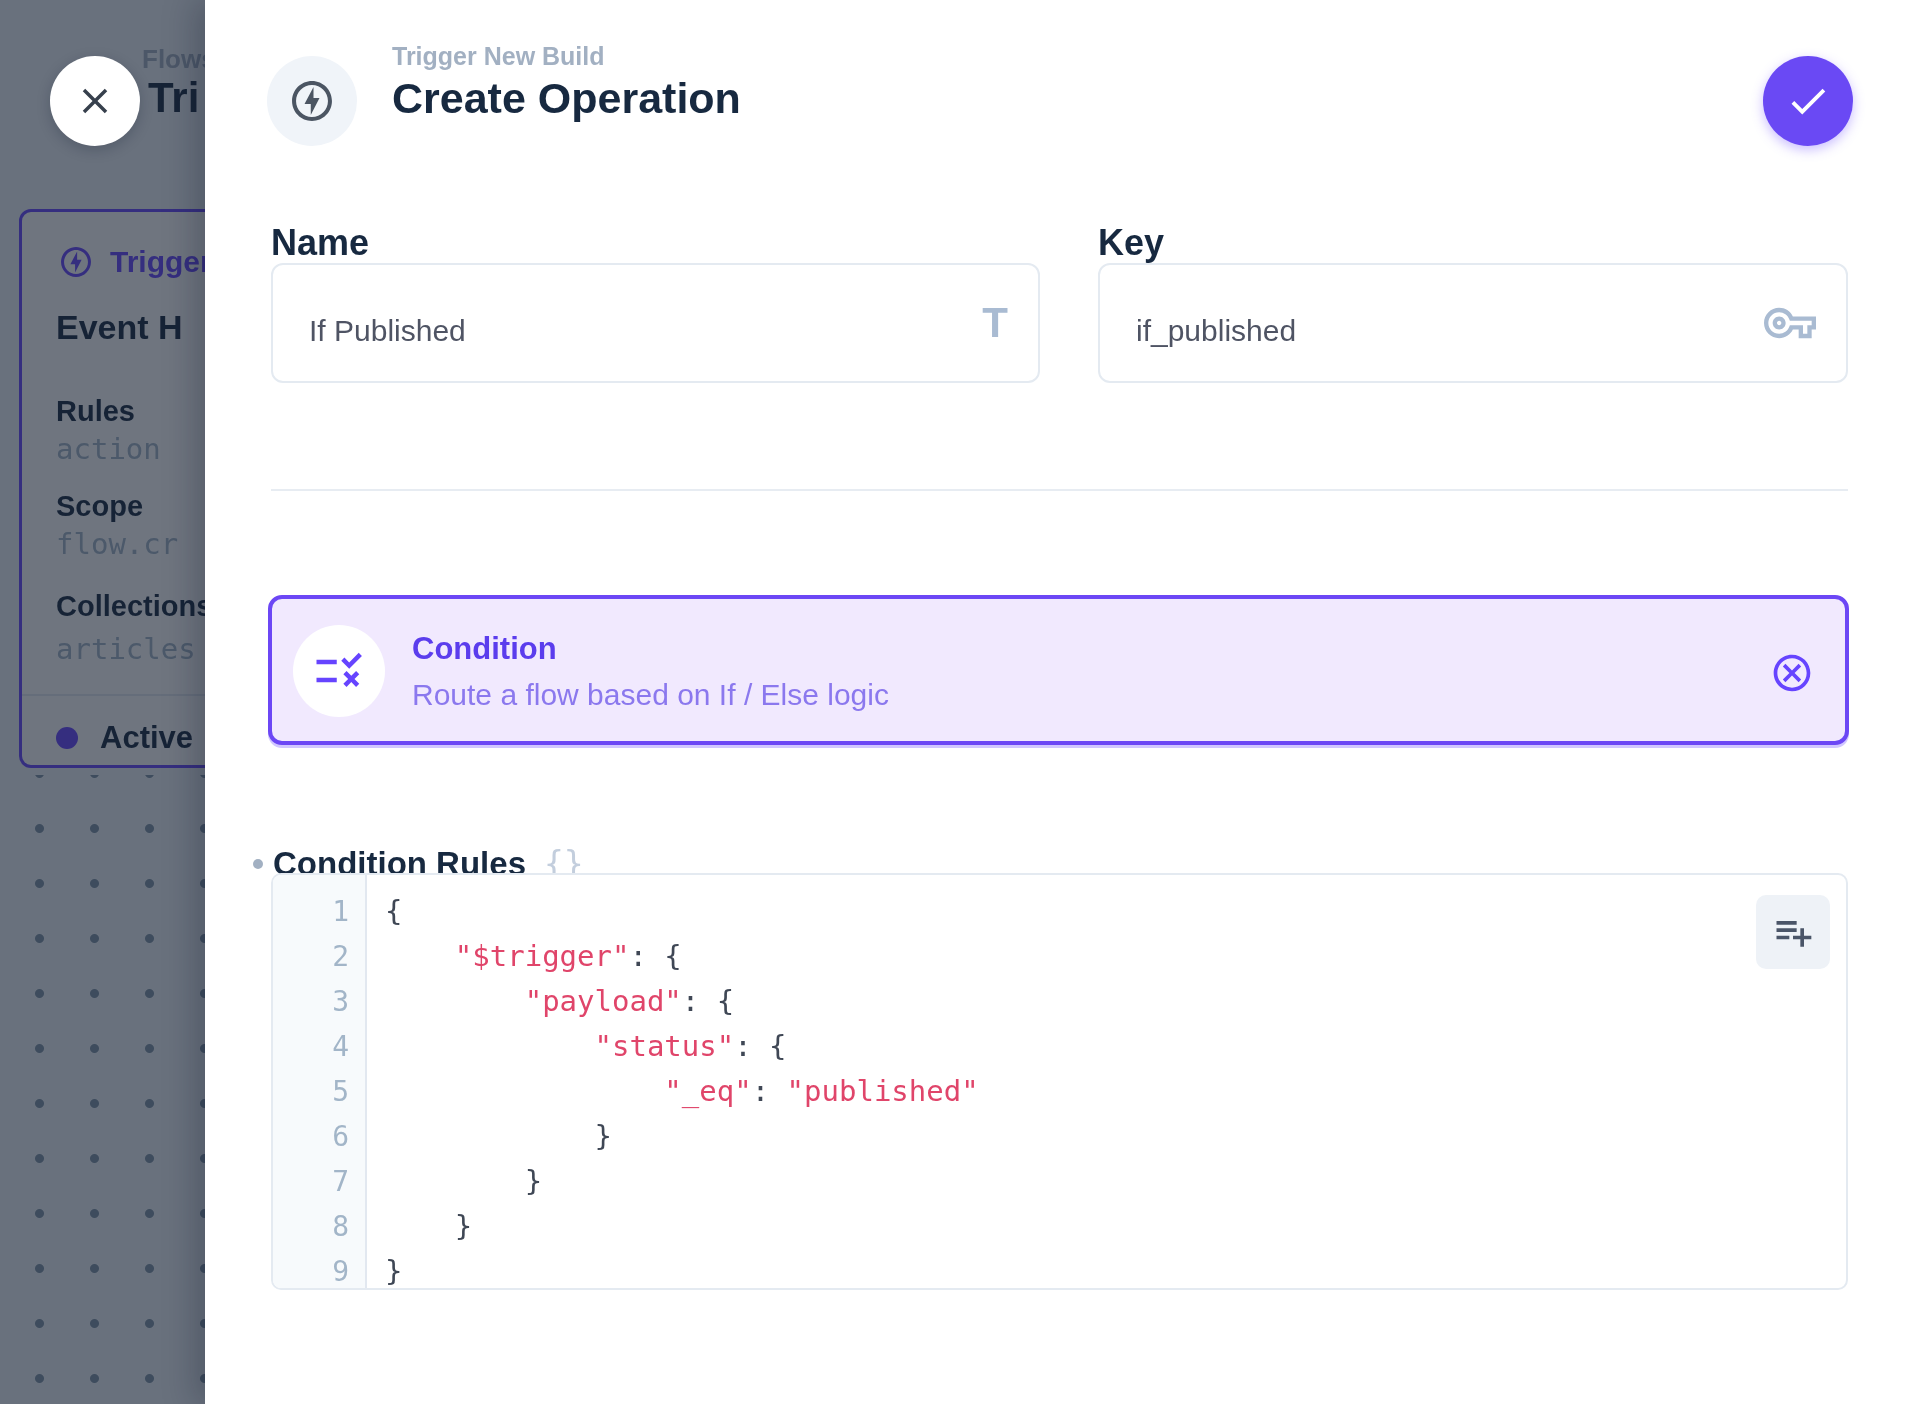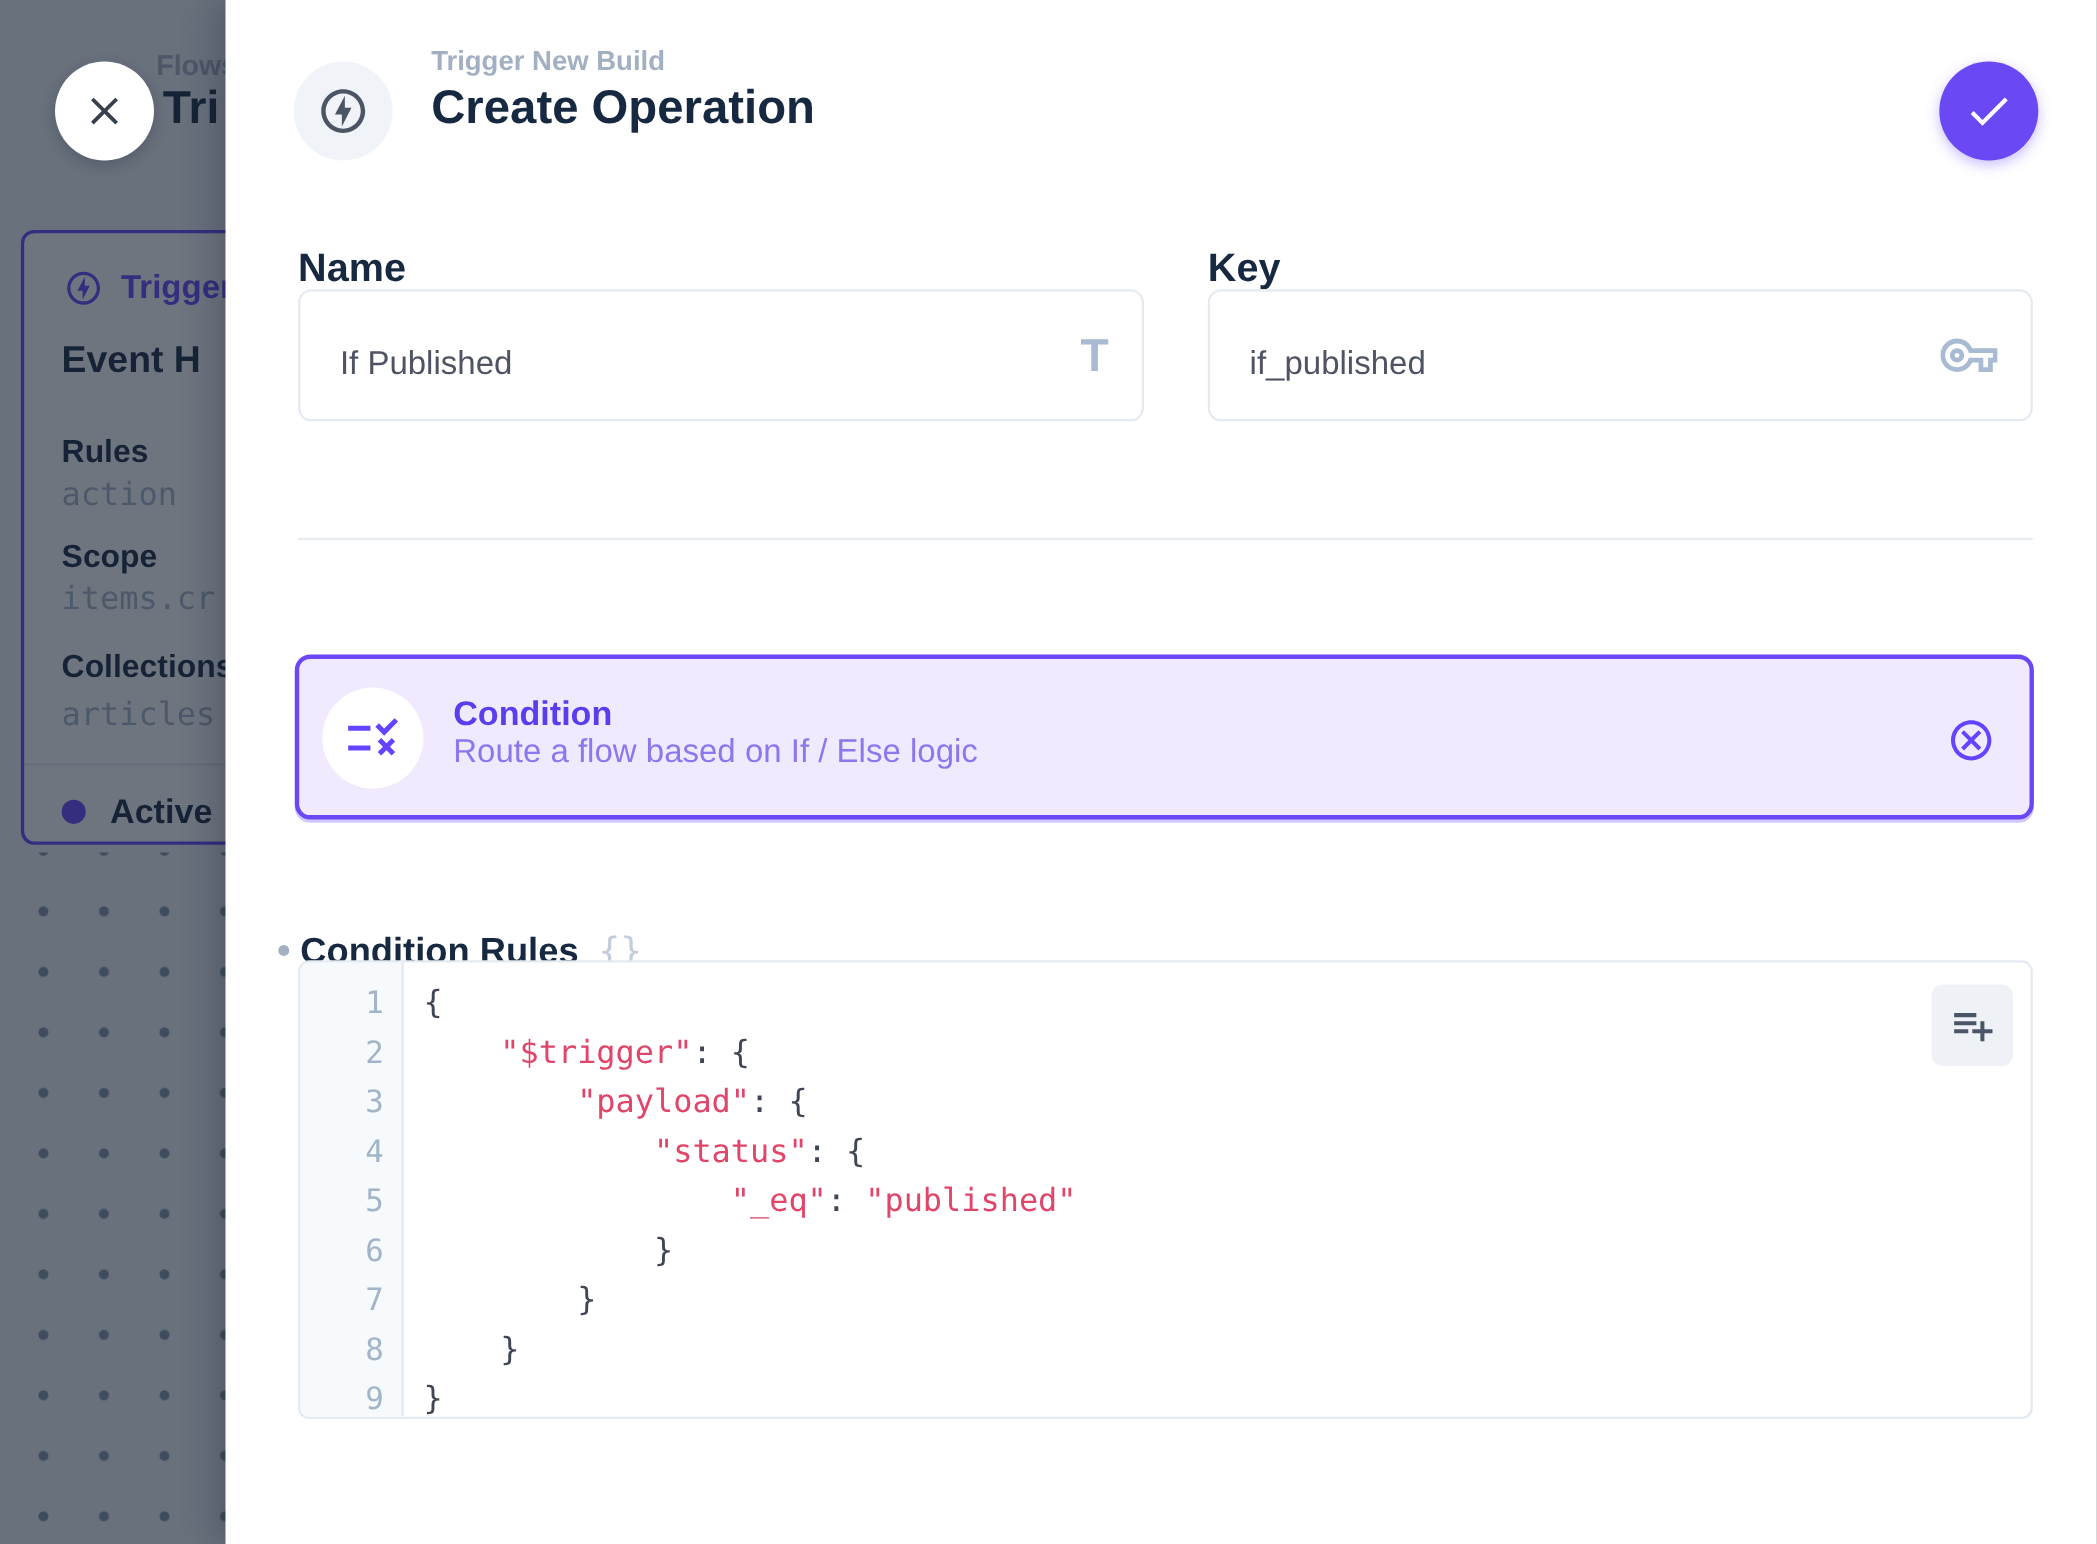--- a/index.html
+++ b/index.html
@@ -53,21 +53,21 @@
   .field .trail { position:absolute; right:30px; top:50%; transform:translateY(-50%); color:#a9bbd2; }
   .t-glyph { font-size:42px; font-weight:700; }
 
   .divider { position:absolute; left:66px; top:489px; width:1577px; height:2px; background:#e7ecf2; }
 
   .op-panel { position:absolute; left:63px; top:595px; width:1581px; height:150px;
               background:#f1e9fe; border:4px solid #6c47f5; border-radius:14px;
               box-shadow:0 3px 0 rgba(102,68,255,.30); cursor:pointer; }
   .op-icon-circle { position:absolute; left:21px; top:26px; width:92px; height:92px; border-radius:50%;
                     background:#fff; display:flex; align-items:center; justify-content:center; }
-  .op-texts { position:absolute; left:140px; top:32px; display:flex; flex-direction:column; }
+  .op-texts { position:absolute; left:140px; top:32px; display:flex; flex-direction:column; gap:11px; }
   .op-title { font-size:31px; font-weight:600; color:#5b3ded; }
   .op-desc  { font-size:30px; color:#8b78ee; }
   .op-cancel { position:absolute; right:31px; top:52px; width:44px; height:44px; cursor:pointer; }
 
   .rules-row { position:absolute; left:48px; top:844px; display:flex; align-items:center; }
   .edited-dot { width:10px; height:10px; border-radius:50%; background:#a2b0c2; margin-right:10px; }
   .rules-label { font-size:33px; font-weight:700; color:#172940; }
   .raw-toggle { margin-left:18px; font-family:"DejaVu Sans Mono", monospace; font-size:33px;
                 color:#c3cedd; cursor:pointer; }
 
@@ -104,21 +104,21 @@
               <path d="M12 2.02c-5.51 0-9.98 4.47-9.98 9.98s4.47 9.98 9.98 9.98 9.98-4.47 9.98-9.98S17.51 2.02 12 2.02zm0 17.96c-4.4 0-7.98-3.58-7.98-7.98S7.6 4.02 12 4.02 19.98 7.6 19.98 12 16.4 19.98 12 19.98zM12.75 5l-4.5 8.5h3.14V19l4.36-8.5h-3z"></path>
             </svg>
         </span>
         <span>Trigger</span>
       </div>
       <div class="tc-heading">Event H</div>
 
       <div class="tc-field-label" style="top:183px">Rules</div>
       <div class="tc-field-value" style="top:220px">action</div>
       <div class="tc-field-label" style="top:278px">Scope</div>
-      <div class="tc-field-value" style="top:315px">items.cr</div>
+      <div class="tc-field-value" style="top:315px">flow.cr</div>
       <div class="tc-field-label" style="top:378px">Collections</div>
       <div class="tc-field-value" style="top:420px">articles</div>
 
       <div class="tc-divider"></div>
       <div class="tc-status">
         <span class="tc-dot"></span>
         <span>Active</span>
         <span>
           <svg width="34" height="34" viewBox="0 0 24 24" fill="#172940">
               <path d="M16.59 8.59 12 13.17 7.41 8.59 6 10l6 6 6-6z"></path>

